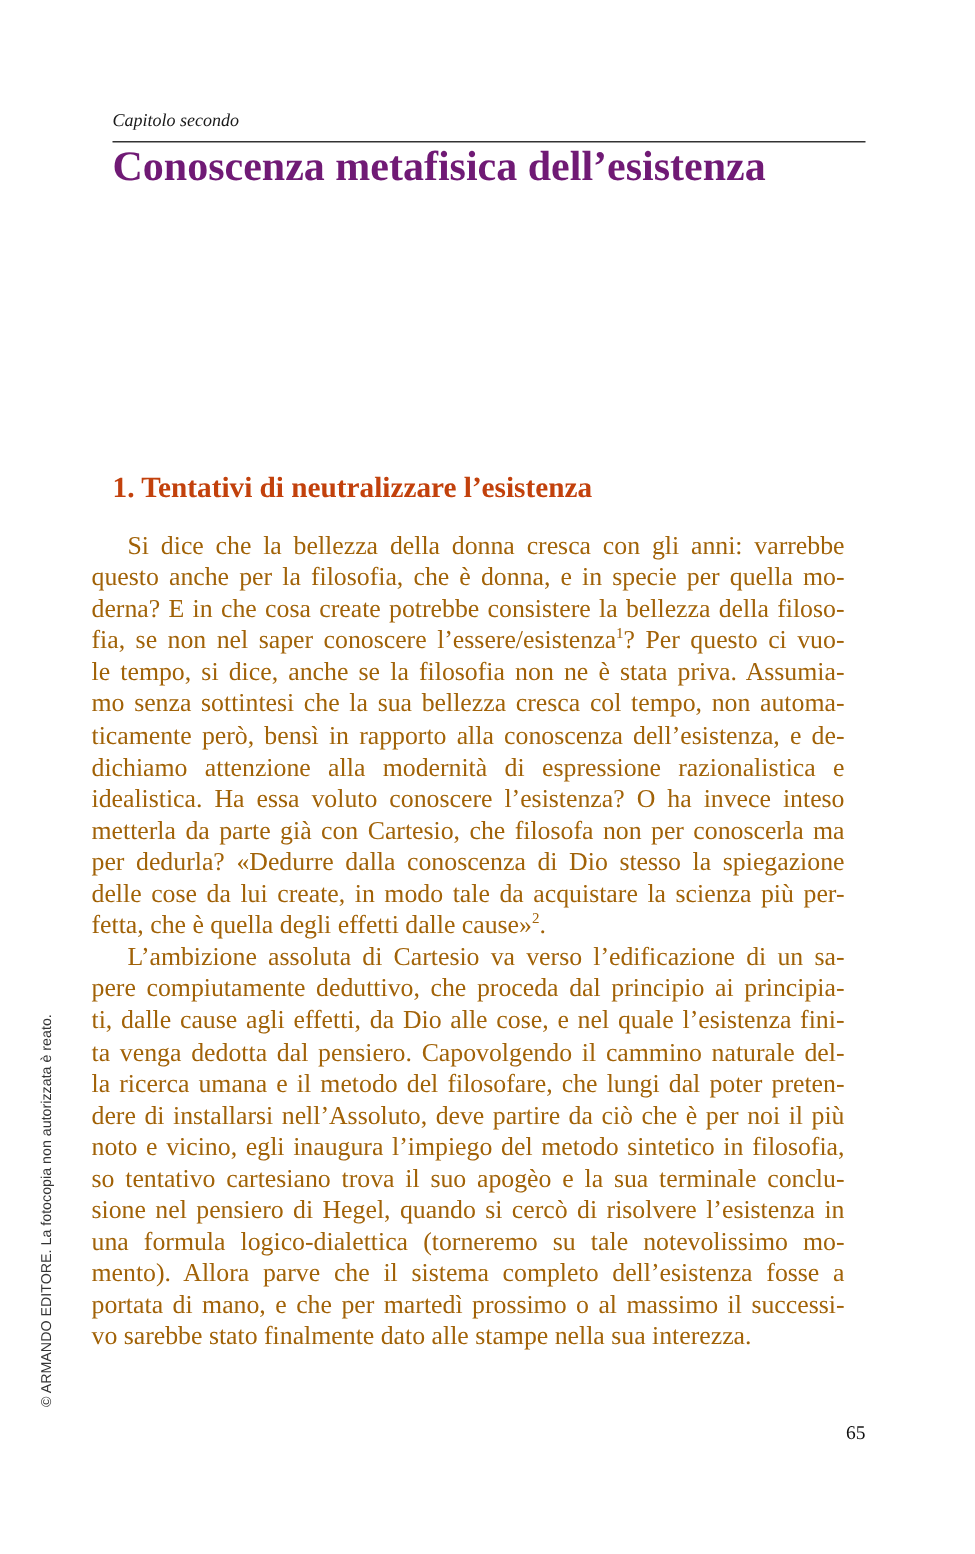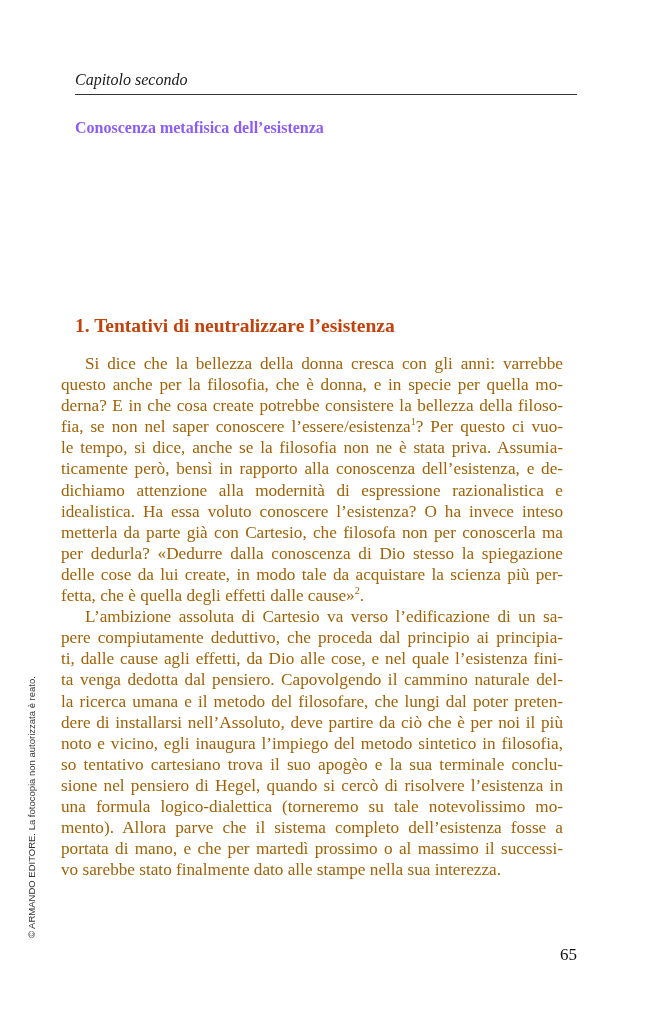--- a/index.html
+++ b/index.html
@@ -18,41 +18,41 @@
     .page {
       position: absolute;
       left: 0; top: 0;
       width: 650px; height: 1036px;
     }
     .chapter-label {
       position: absolute;
       left: 75px;
       top: 68px;
       font-style: italic;
-      font-size: 16px;
+      font-size: 12px;
       line-height: 24px;
       color: #1a1a1a;
       white-space: nowrap;
     }
     .chapter-rule {
       position: absolute;
       left: 75px;
       top: 94px;
       width: 502px;
       height: 0;
       border-top: 1.2px solid #333333;
     }
     .chapter-title {
       position: absolute;
       left: 75px;
-      top: 114px;
+      top: 98px;
       font-weight: bold;
-      font-size: 16px;
+      font-size: 28px;
       line-height: 28px;
-      color: #8b5cf6;
+      color: #701a75;
       white-space: nowrap;
     }
     .section-title {
       position: absolute;
       left: 75px;
       top: 313px;
       font-weight: bold;
       font-size: 19.5px;
       line-height: 26px;
       color: #c2410c;
@@ -84,21 +84,21 @@
       font-size: 10px;
       line-height: 0;
       vertical-align: 7px;
     }
     .page-number {
       position: absolute;
       left: 553px;
       top: 945px;
       width: 24px;
       text-align: right;
-      font-size: 17px;
+      font-size: 13px;
       line-height: 20px;
       color: #111111;
     }
     .side-note {
       position: absolute;
       left: 26px;
       top: 938px;
       transform-origin: 0 0;
       transform: rotate(-90deg);
       font-family: "Liberation Sans", "DejaVu Sans", sans-serif;
@@ -120,20 +120,21 @@
   <h2 class="section-title" style="margin:0;">1. Tentativi di neutralizzare l’esistenza</h2>
 
   <div class="body-text">
 
     <div>
       <span class="body-line indent">Si dice che la bellezza della donna cresca con gli anni: varrebbe</span>
       <span class="body-line">questo anche per la filosofia, che è donna, e in specie per quella mo-</span>
       <span class="body-line">derna? E in che cosa create potrebbe consistere la bellezza della filoso-</span>
       <span class="body-line"><span>fia, se non nel saper conoscere l’essere/esistenza</span><sup>1</sup><span>? Per questo ci vuo-</span></span>
       <span class="body-line">le tempo, si dice, anche se la filosofia non ne è stata priva. Assumia-</span>
+      <span class="body-line">mo senza sottintesi che la sua bellezza cresca col tempo, non automa-</span>
       <span class="body-line">ticamente però, bensì in rapporto alla conoscenza dell’esistenza, e de-</span>
       <span class="body-line">dichiamo attenzione alla modernità di espressione razionalistica e</span>
       <span class="body-line">idealistica. Ha essa voluto conoscere l’esistenza? O ha invece inteso</span>
       <span class="body-line">metterla da parte già con Cartesio, che filosofa non per conoscerla ma</span>
       <span class="body-line">per dedurla? «Dedurre dalla conoscenza di Dio stesso la spiegazione</span>
       <span class="body-line">delle cose da lui create, in modo tale da acquistare la scienza più per-</span>
       <span class="body-line last"><span>fetta, che è quella degli effetti dalle cause»</span><sup>2</sup><span>.</span></span>
     </div>
 
     <div>

